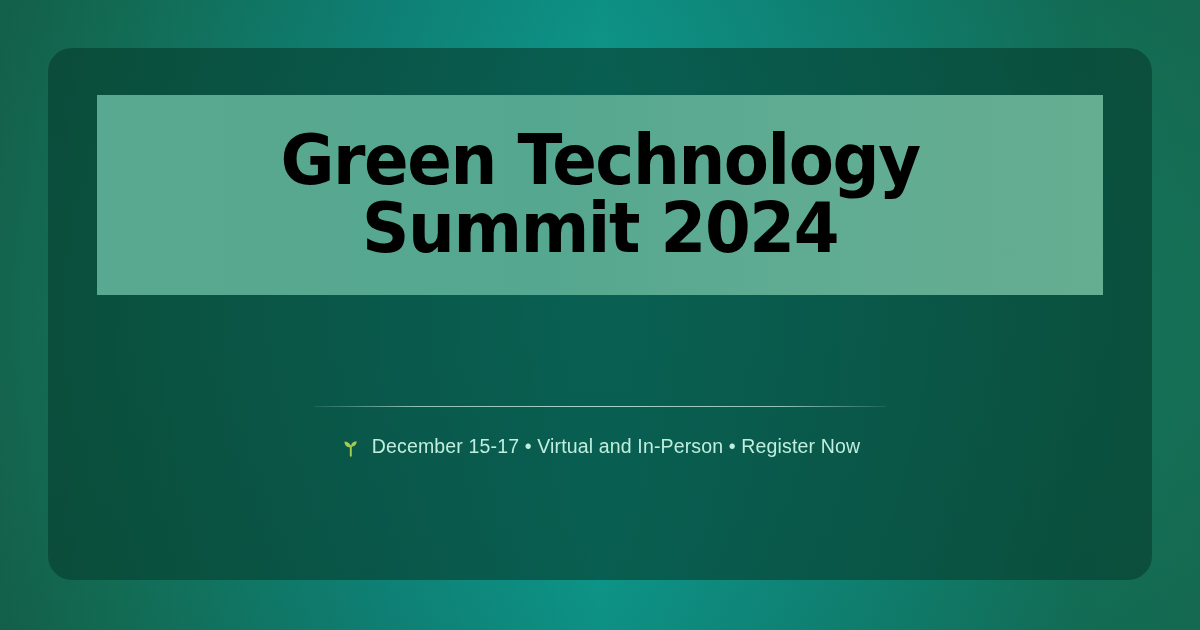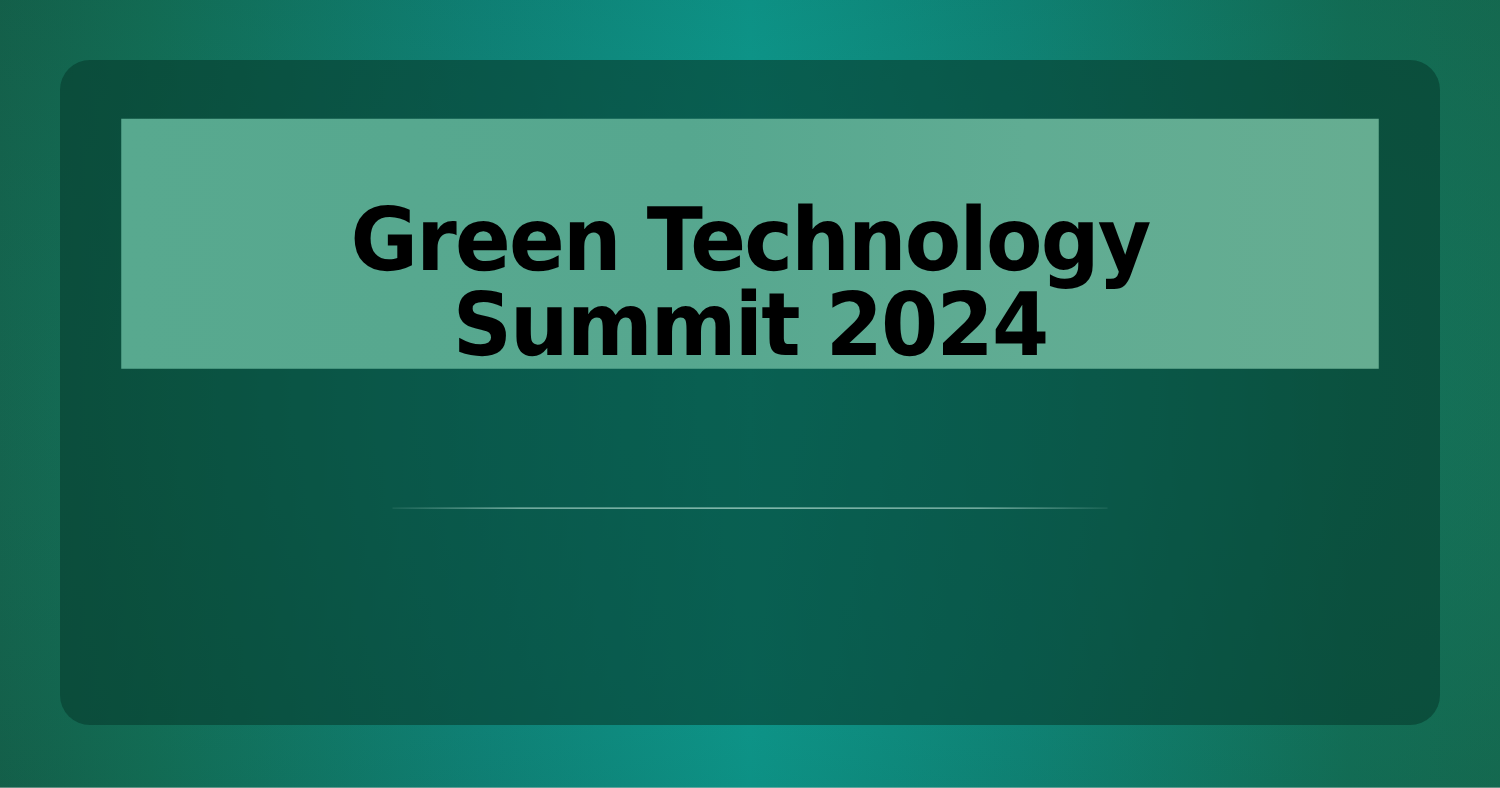--- a/index.html
+++ b/index.html
@@ -61,21 +61,21 @@
     left: 49px;      
     top: 47px;       
     width: 1006px;   
     height: 200px;   
     background: linear-gradient(90deg,
                 #58a98f 0%,
                 #56a78f 45%,
                 #60ac93 72%,
                 #66ad91 100%);
     display: flex;
-    align-items: flex-end;
+    align-items: center;
     justify-content: center;
   }
 
   .title {
     margin: 0;
     padding: 0 24px;
     text-align: center;
     color: #000000;
     font-family: "DejaVu Sans", sans-serif;
     font-weight: 900;
@@ -153,15 +153,23 @@
   <div class="card">
 
     <div class="title-band">
       <h1 class="title">Green Technology
 Summit 2024</h1>
     </div>
 
 
     <div class="divider"></div>
 
+    <div class="meta">
+      <svg class="sprout-icon" viewBox="0 0 24 24" aria-hidden="true">
+        <path d="M12 21.5 L12 11.2" stroke="#a6cc4e" stroke-width="2.1" stroke-linecap="round" fill="none"></path>
+        <path d="M12 12.4 C12 8.6 9.3 6.3 5.2 5.9 C5.0 9.9 7.6 12.6 12 12.4 Z" fill="#a6cc4e"></path>
+        <path d="M12.2 11.6 C12.2 8.2 14.6 6.1 18.3 5.8 C18.5 9.3 16.1 11.8 12.2 11.6 Z" fill="#a6cc4e"></path>
+      </svg>
+      <span class="meta-text">December 15-17 • Virtual and In-Person • Register Now</span>
+    </div>
 
   </div>
 </div>
 
 </body></html>

